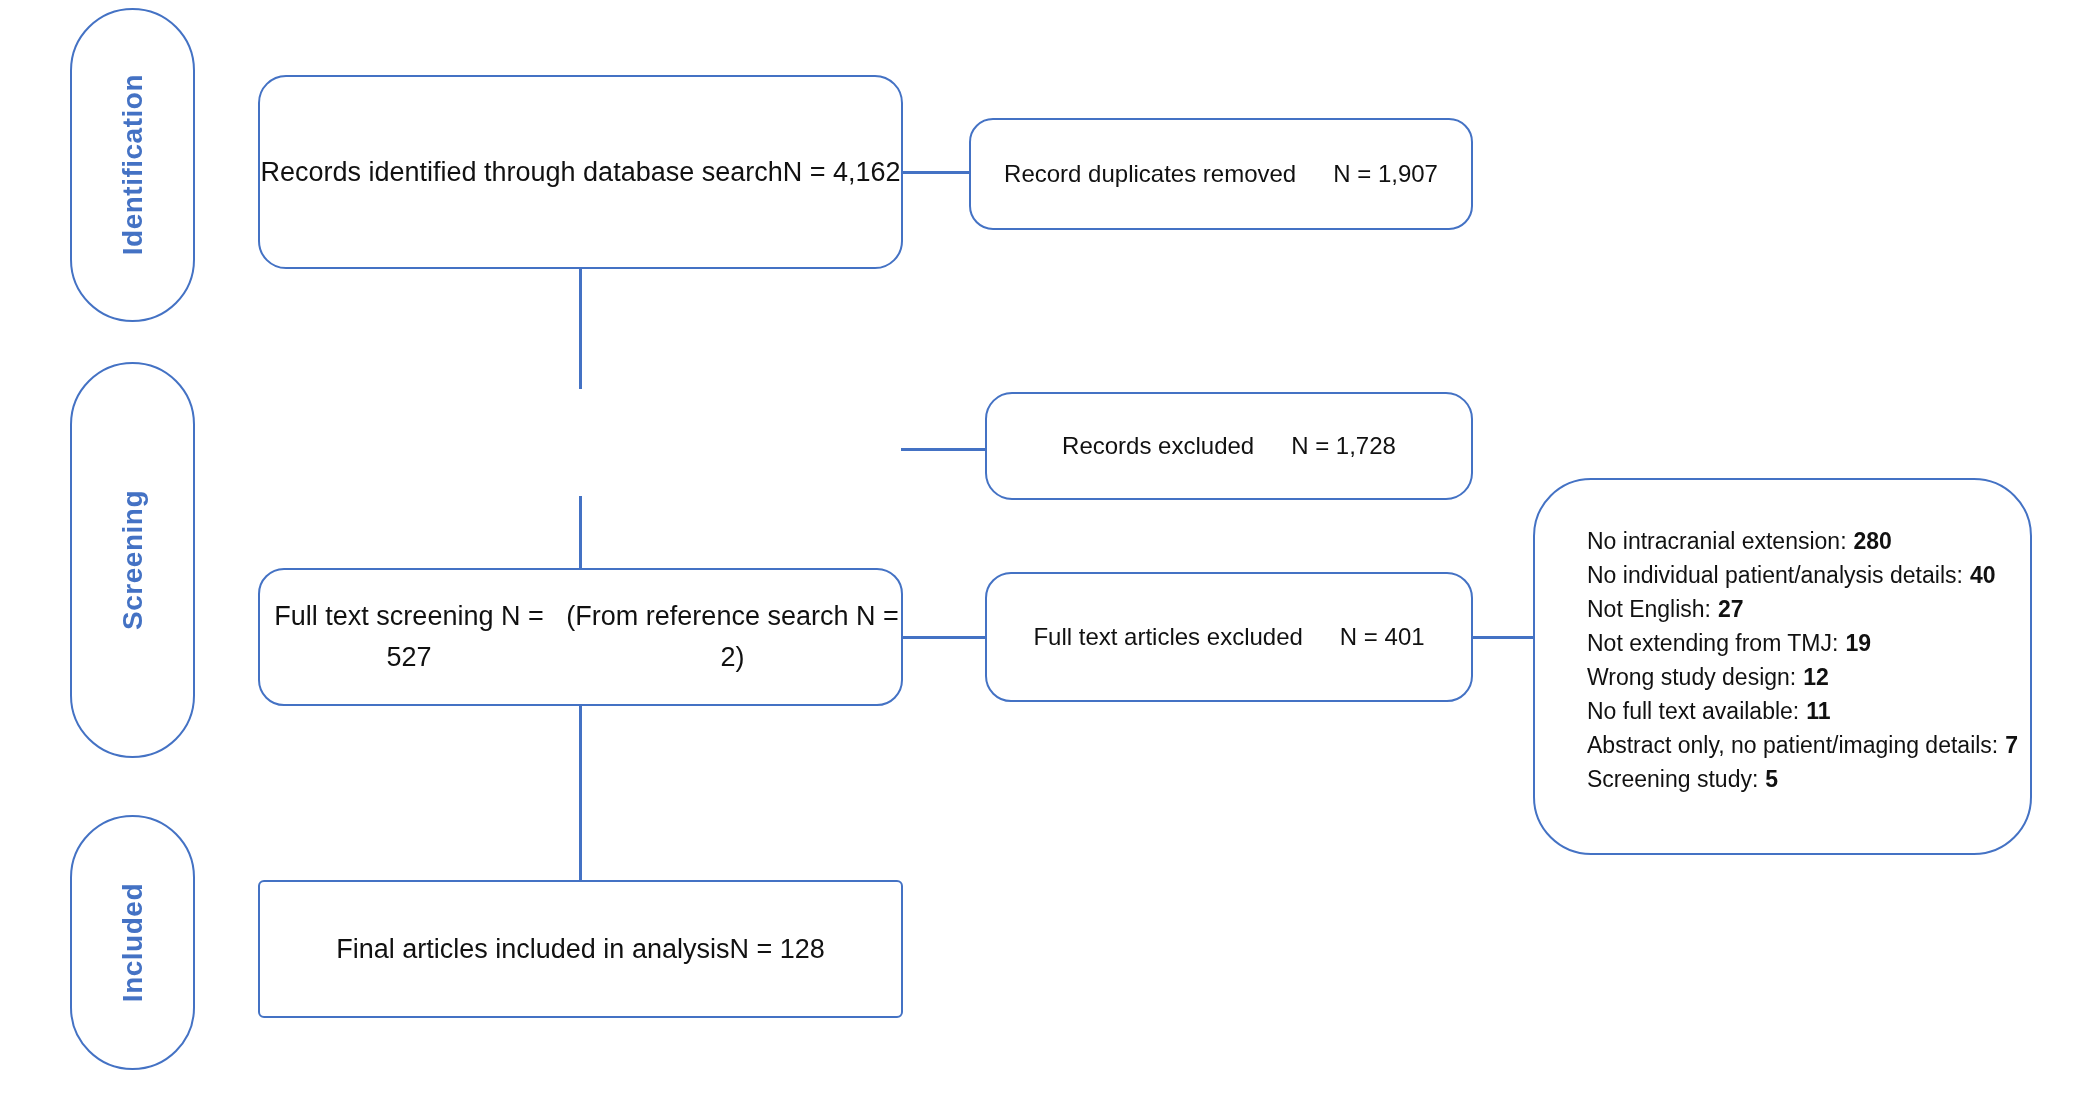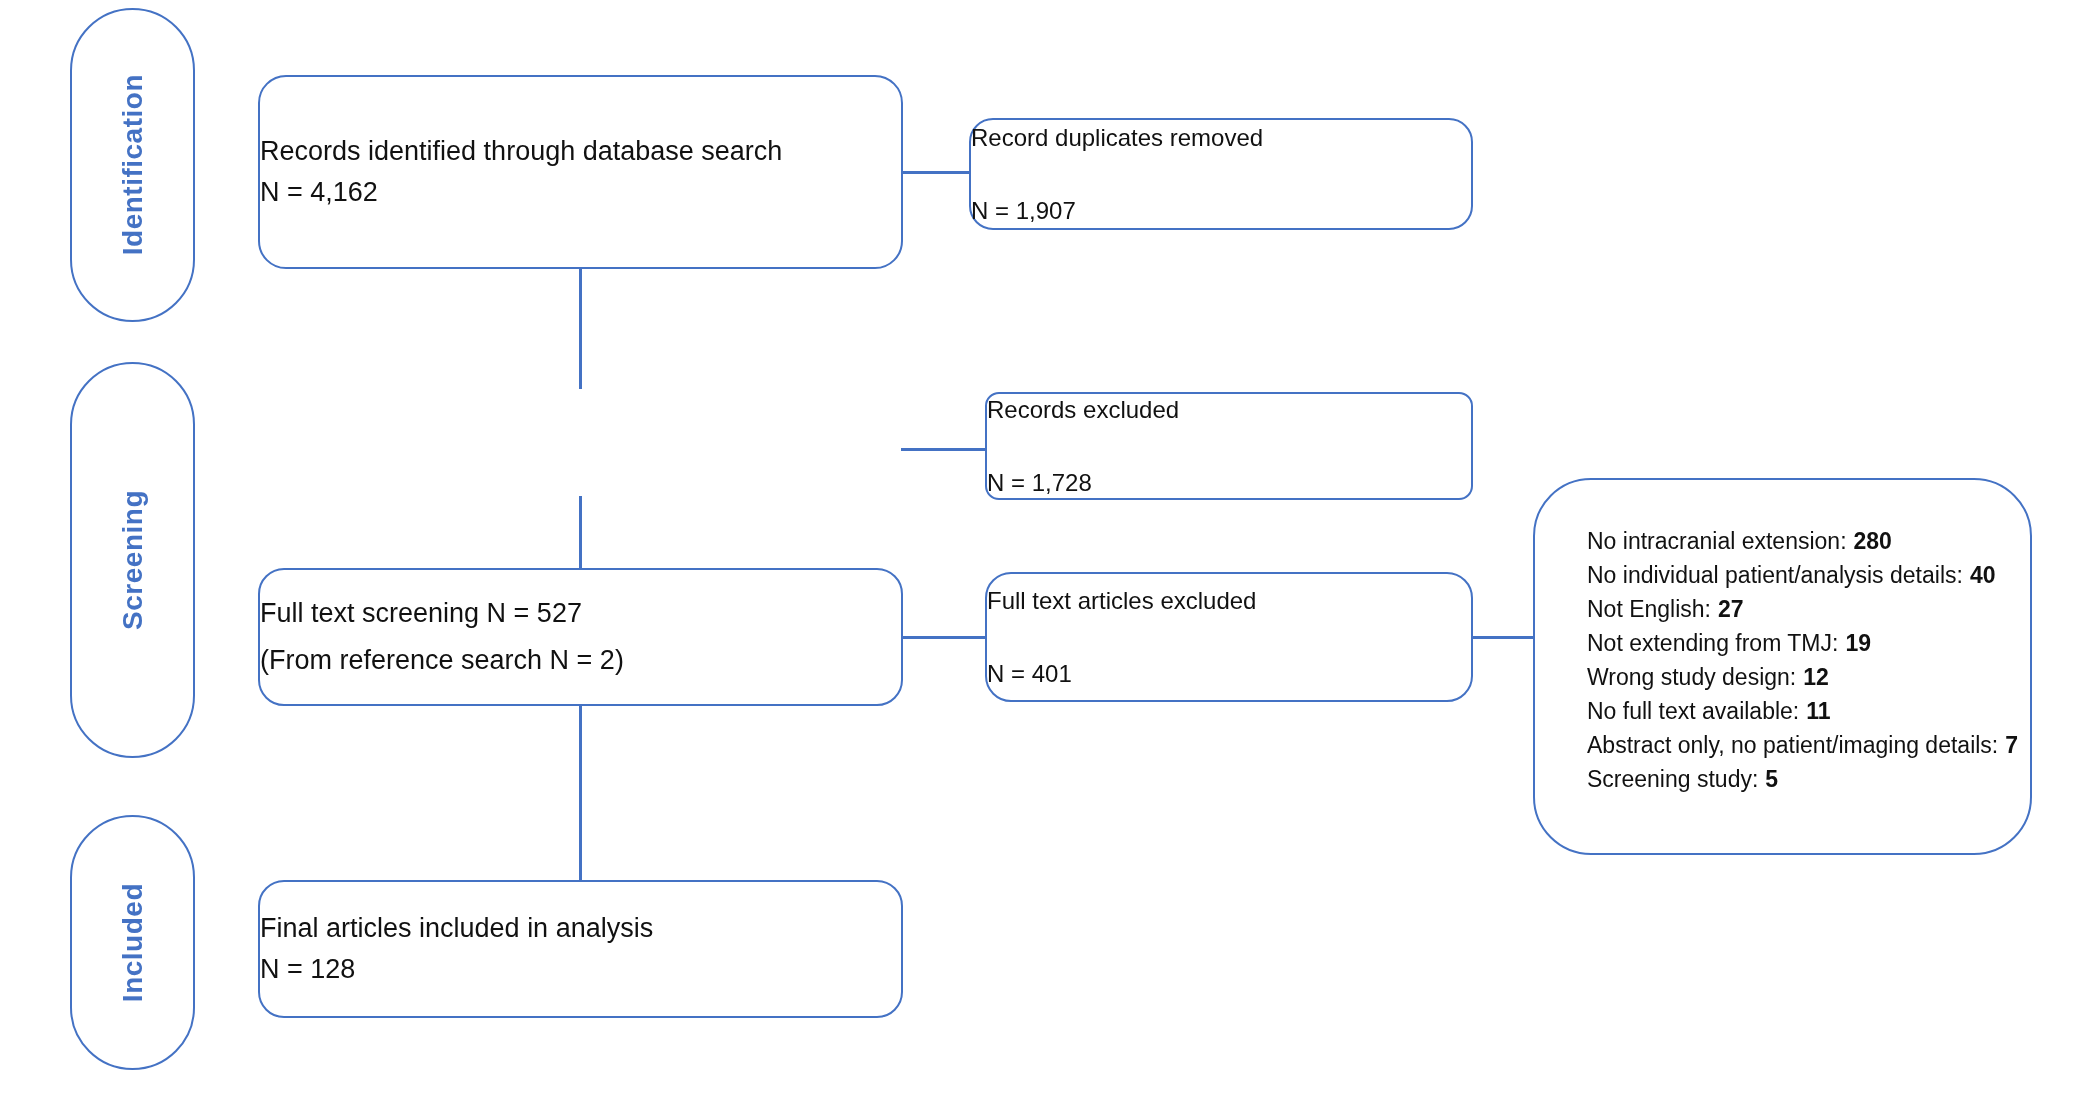--- a/index.html
+++ b/index.html
@@ -40,35 +40,35 @@
   #pill-screening      { top: 362px; height: 396px; }
   #pill-included       { top: 815px; height: 255px; }
 
   
   .box {
     position: absolute;
     border: 2.5px solid #4472C4;
     box-sizing: border-box;
     background: #ffffff;
     display: flex;
-    flex-direction: column;
-    align-items: flex-start;
+    flex-direction: row;
+    align-items: center;
     justify-content: center;
     text-align: center;
     color: #111111;
   }
   .main-box { left: 258px; width: 645px; font-size: 27px; line-height: 41px; border-radius: 28px; }
   #box-identified { top: 75px;  height: 194px; }
   #box-screened   { top: 389px; height: 107px; border-radius: 22px; }
   #box-fulltext   { top: 568px; height: 138px; border-radius: 26px; gap: 6px; }
-  #box-final      { top: 880px; height: 138px; border-radius: 26px; }
+  #box-final      { top: 880px; height: 138px; border-radius: 6px; }
 
   .side-box { font-size: 24px; line-height: 36px; gap: 37px; }
   #box-duplicates { left: 969px; width: 504px; top: 118px; height: 112px; border-radius: 24px; }
-  #box-excluded   { left: 985px; width: 488px; top: 392px; height: 108px; border-radius: 14px; }
+  #box-excluded   { left: 985px; width: 488px; top: 392px; height: 108px; border-radius: 27px; }
   #box-ft-excluded{ left: 985px; width: 488px; top: 572px; height: 130px; border-radius: 26px; }
 
   
   #box-reasons {
     position: absolute;
     left: 1533px;
     top: 448px;
     width: 499px;
     height: 377px;
     border: 2.5px solid #4472C4;

